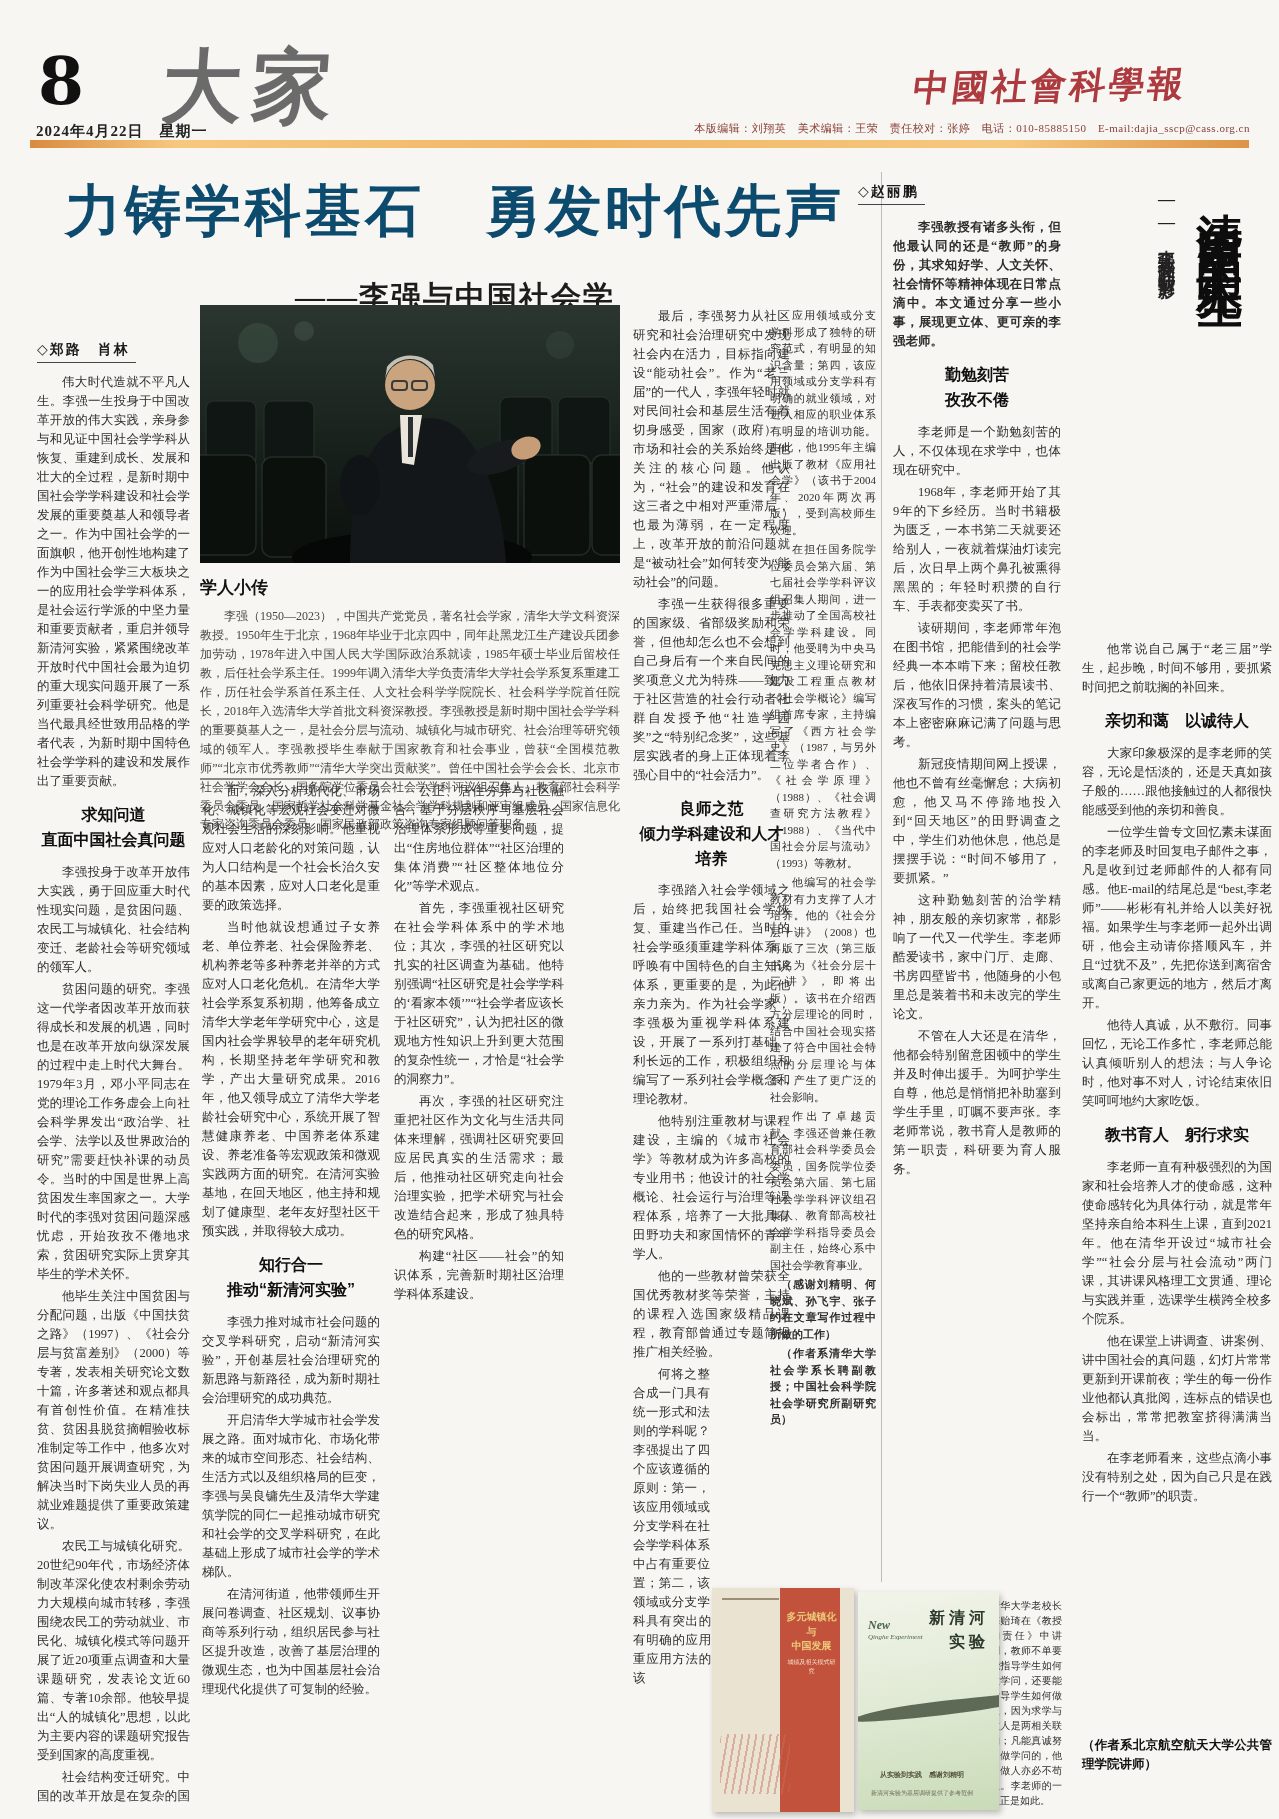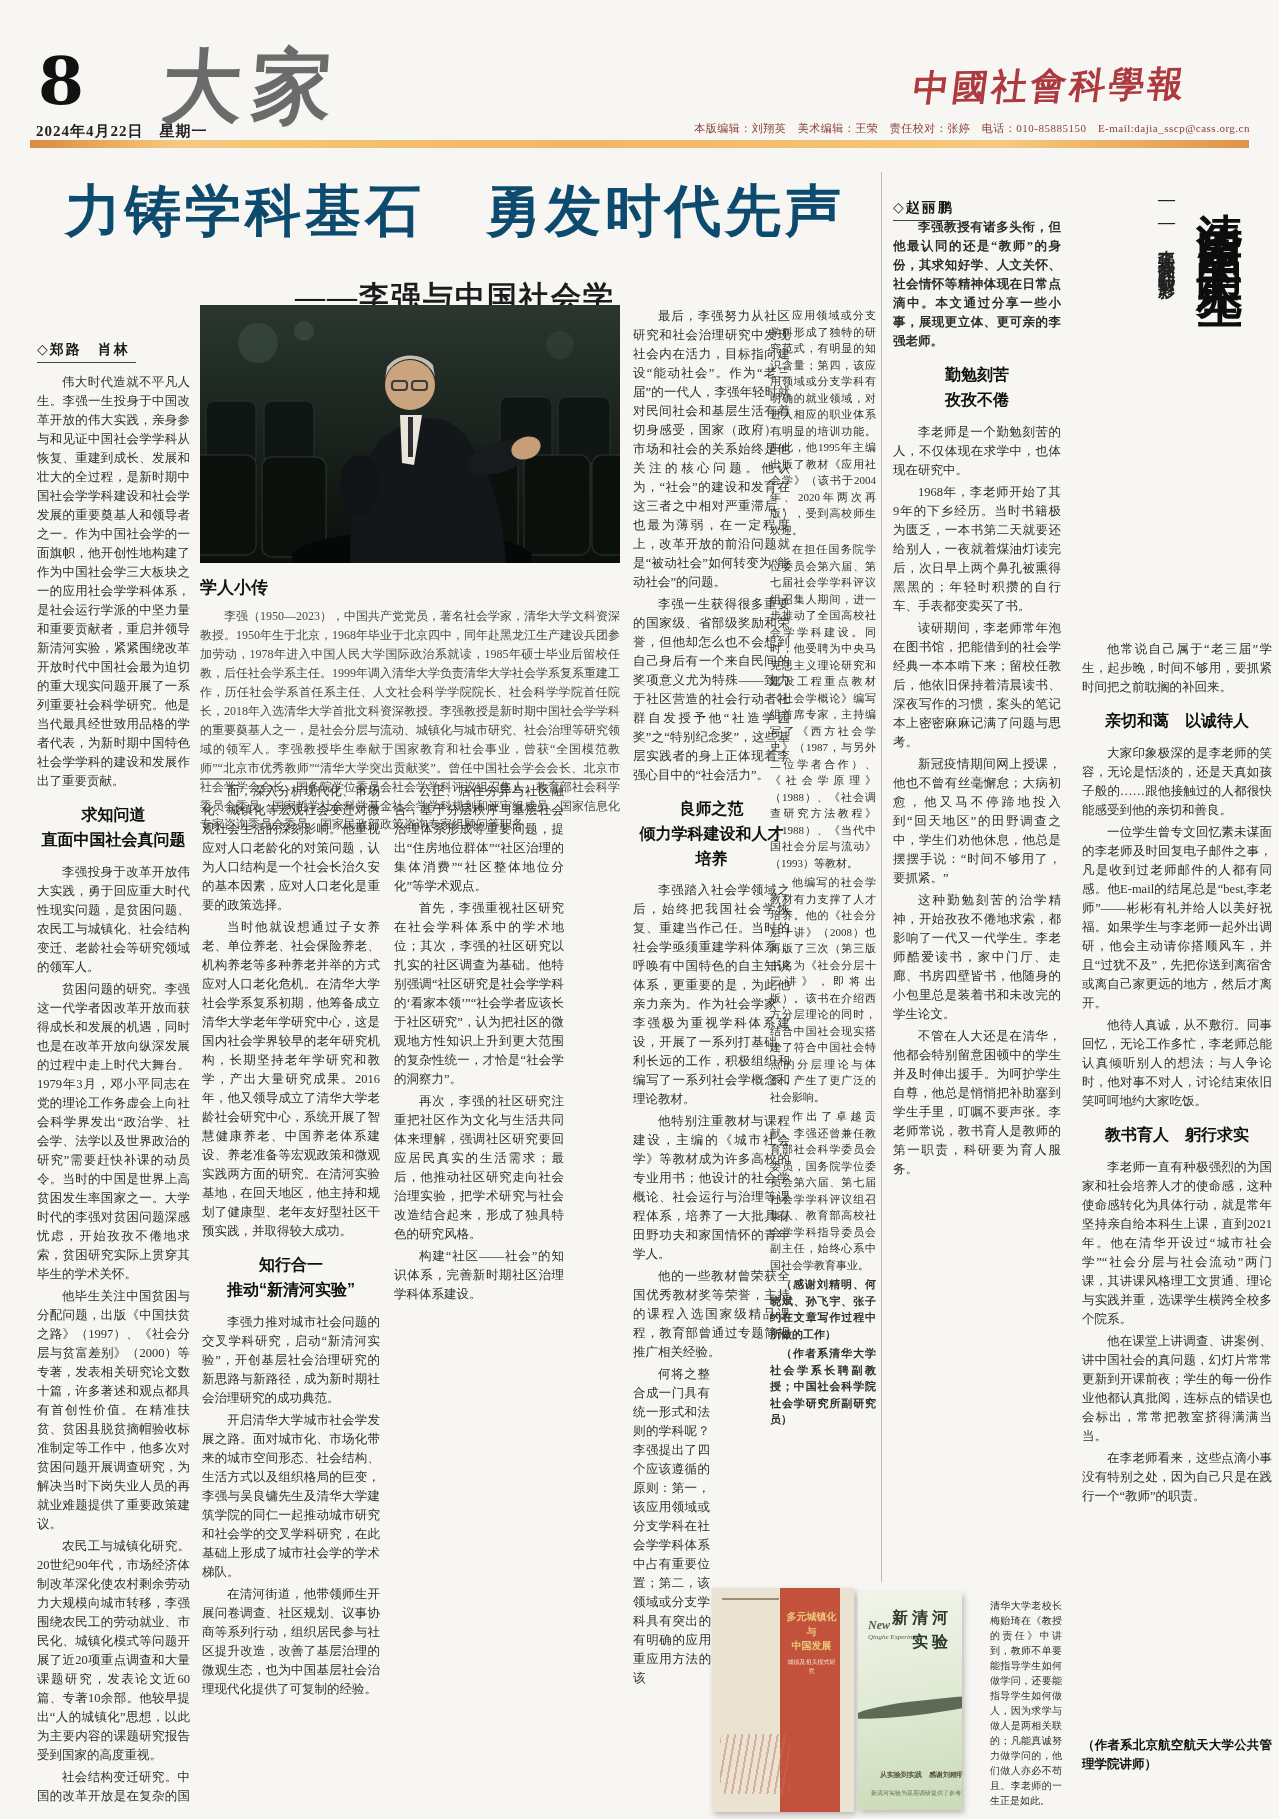--- a/index.html
+++ b/index.html
@@ -175,36 +175,36 @@
     <p>应用领域或分支学科形成了独特的研究范式，有明显的知识含量；第四，该应用领域或分支学科有明确的就业领域，对进入相应的职业体系有明显的培训功能。由此，他1995年主编出版了教材《应用社会学》（该书于2004年、2020年两次再版），受到高校师生欢迎。</p>
     <p>在担任国务院学位委员会第六届、第七届社会学学科评议组召集人期间，进一步推动了全国高校社会学学科建设。同时，他受聘为中央马克思主义理论研究和建设工程重点教材《社会学概论》编写组首席专家，主持编写了《西方社会学史》（1987，与另外二位学者合作）、《社会学原理》（1988）、《社会调查研究方法教程》（1988）、《当代中国社会分层与流动》（1993）等教材。</p>
     <p>他编写的社会学教材有力支撑了人才培养。他的《社会分层十讲》（2008）也再版了三次（第三版书名为《社会分层十三讲》，即将出版）。该书在介绍西方分层理论的同时，结合中国社会现实搭建了符合中国社会特点的分层理论与体系，产生了更广泛的社会影响。</p>
     <p>作出了卓越贡献。李强还曾兼任教育部社会科学委员会委员，国务院学位委员会第六届、第七届社会学学科评议组召集人、教育部高校社会学学科指导委员会副主任，始终心系中国社会学教育事业。</p>
     <p class="endnote">（感谢刘精明、何晓斌、孙飞宇、张子约在文章写作过程中所做的工作）</p>
     <p class="endnote">（作者系清华大学社会学系长聘副教授；中国社会科学院社会学研究所副研究员）</p>
   </div>
 
   <div class="abs divider-v" style="left:881px;top:172px;height:1410px;"></div>
 
-  <span class="abs byline" style="left:893px;top:183px;margin-top:16px;">◇赵丽鹏</span>
+  <span class="abs byline" style="left:858px;top:183px;">◇赵丽鹏</span>
 
   <div class="abs vert vsubtitle" style="left:1155px;top:190px;height:430px;">——李强教授的几帧剪影</div>
   <div class="abs vert vtitle" style="left:1192px;top:176px;height:470px;">清华园里的大先生</div>
 
   <div class="abs col" style="left:893px;top:218px;width:168px;height:1368px;">
     <p class="intro-p">李强教授有诸多头衔，但他最认同的还是“教师”的身份，其求知好学、人文关怀、社会情怀等精神体现在日常点滴中。本文通过分享一些小事，展现更立体、更可亲的李强老师。</p>
     <div class="subhead">
       <div>勤勉刻苦</div>
       <div>孜孜不倦</div>
     </div>
     <p>李老师是一个勤勉刻苦的人，不仅体现在求学中，也体现在研究中。</p>
     <p>1968年，李老师开始了其9年的下乡经历。当时书籍极为匮乏，一本书第二天就要还给别人，一夜就着煤油灯读完后，次日早上两个鼻孔被熏得黑黑的；年轻时积攒的自行车、手表都变卖买了书。</p>
     <p>读研期间，李老师常年泡在图书馆，把能借到的社会学经典一本本啃下来；留校任教后，他依旧保持着清晨读书、深夜写作的习惯，案头的笔记本上密密麻麻记满了问题与思考。</p>
     <p>新冠疫情期间网上授课，他也不曾有丝毫懈怠；大病初愈，他又马不停蹄地投入到“回天地区”的田野调查之中，学生们劝他休息，他总是摆摆手说：“时间不够用了，要抓紧。”</p>
-    <p>这种勤勉刻苦的治学精神，开始孜孜不倦地求索，都影响了一代又一代学生。李老师酷爱读书，家中门厅、走廊、书房四壁皆书，他随身的小包里总是装着书和未改完的学生论文。</p>
+    <p>这种勤勉刻苦的治学精神，朋友般的亲切家常，都影响了一代又一代学生。李老师酷爱读书，家中门厅、走廊、书房四壁皆书，他随身的小包里总是装着书和未改完的学生论文。</p>
     <p>不管在人大还是在清华，他都会特别留意困顿中的学生并及时伸出援手。为呵护学生自尊，他总是悄悄把补助塞到学生手里，叮嘱不要声张。李老师常说，教书育人是教师的第一职责，科研要为育人服务。</p>
   </div>
 
   <div class="abs narrow" style="left:990px;top:1598px;width:72px;height:212px;">清华大学老校长梅贻琦在《教授的责任》中讲到，教师不单要能指导学生如何做学问，还要能指导学生如何做人，因为求学与做人是两相关联的；凡能真诚努力做学问的，他们做人亦必不苟且。李老师的一生正是如此。</div>
 
   <div class="abs col" style="left:1082px;top:640px;width:190px;height:1086px;">
     <p>他常说自己属于“老三届”学生，起步晚，时间不够用，要抓紧时间把之前耽搁的补回来。</p>
     <div class="subhead">亲切和蔼　以诚待人</div>
     <p>大家印象极深的是李老师的笑容，无论是恬淡的，还是天真如孩子般的……跟他接触过的人都很快能感受到他的亲切和善良。</p>
     <p>一位学生曾专文回忆素未谋面的李老师及时回复电子邮件之事，凡是收到过老师邮件的人都有同感。他E-mail的结尾总是“best,李老师”——彬彬有礼并给人以美好祝福。如果学生与李老师一起外出调研，他会主动请你搭顺风车，并且“过犹不及”，先把你送到离宿舍或离自己家更远的地方，然后才离开。</p>
@@ -221,21 +221,21 @@
     <div style="position:absolute;left:10px;top:10px;width:40%;height:2px;background:#9a8f76;"></div>
     <div class="band-red"></div>
     <div class="book-red-title">
       <div>多元城镇化与</div>
       <div>中国发展</div>
     </div>
     <div class="book-red-sub">城镇及相关模式研究</div>
     <div class="sketch"></div>
   </div>
 
-  <div class="abs book book-green" style="left:858px;top:1592px;width:104px;height:218px;">
+  <div class="abs book book-green" style="left:858px;top:1592px;width:141px;height:218px;">
     <div class="bg-new">
       <div>New</div>
       <div style="font-size:7px;font-weight:normal;">Qinghe Experiment</div>
     </div>
     <div class="bg-title">
       <div>新清河</div>
       <div>实验</div>
     </div>
     <div class="brush"></div>
     <div class="bg-tag1">从实验到实践　感谢刘精明</div>

